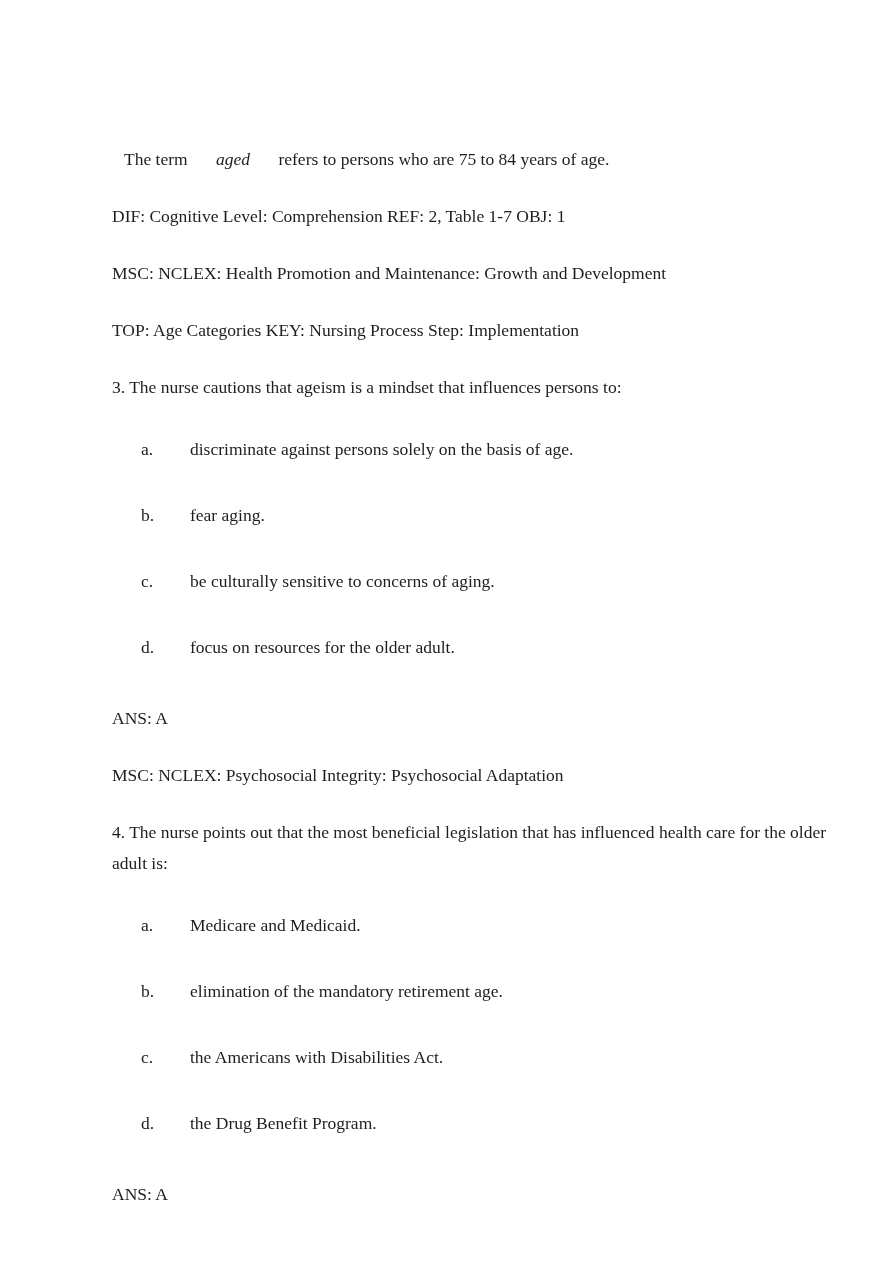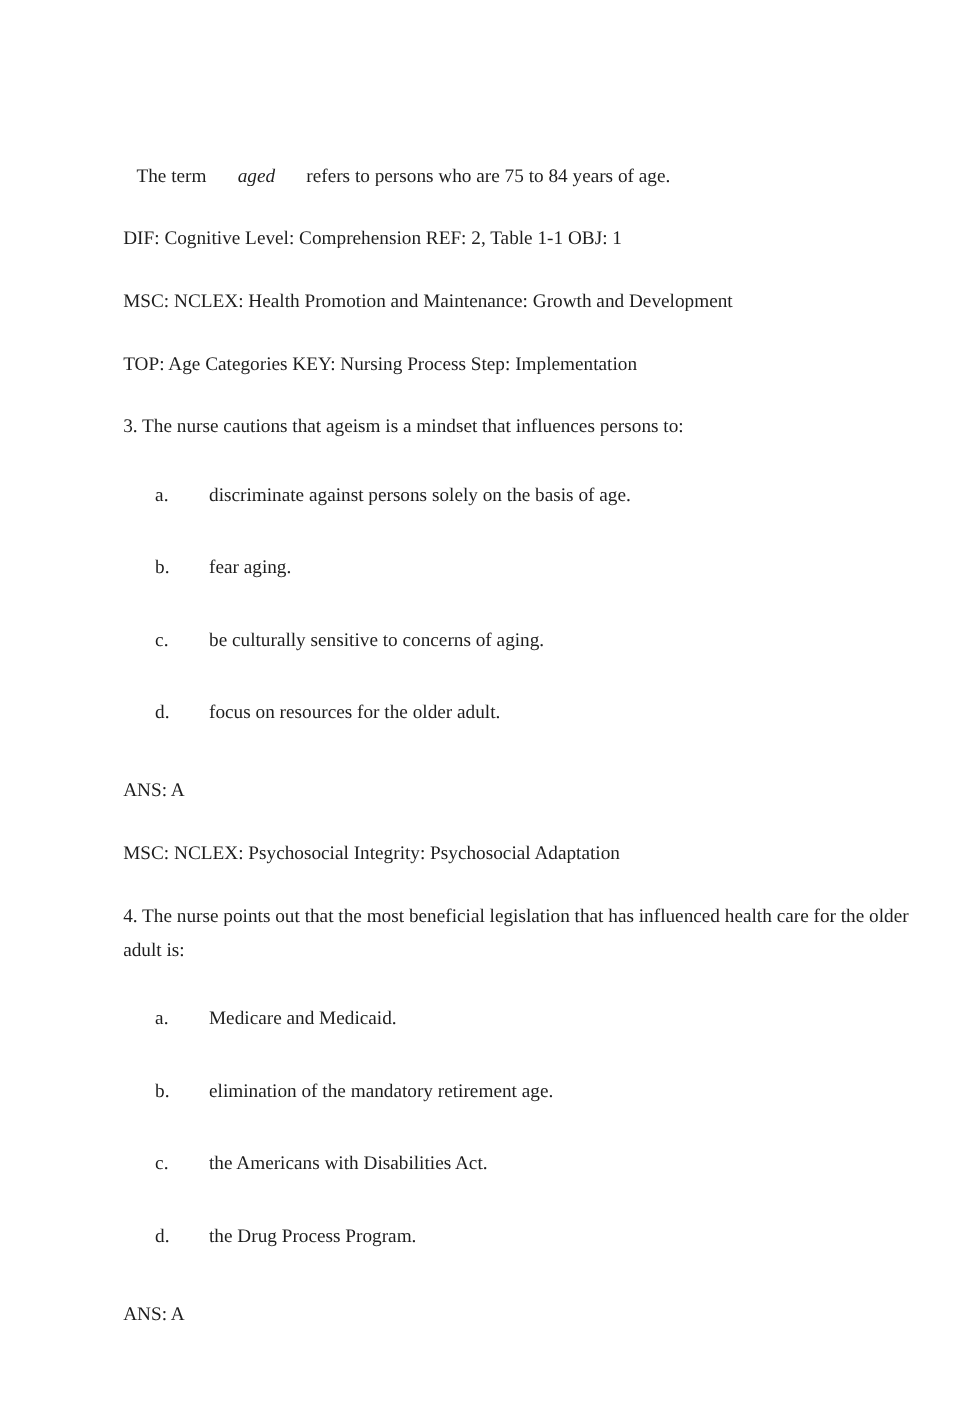--- a/index.html
+++ b/index.html
@@ -56,21 +56,21 @@
   }
 </style>
 </head>
 <body>
 
 <div class="page" style="background: rgb(255, 255, 255);">
   <div class="content">
 
     <p class="para"><span>The term </span><em class="term">aged</em><span> refers to persons who are 75 to 84 years of age.</span></p>
 
-    <p class="para">DIF: Cognitive Level: Comprehension REF: 2, Table 1-1 OBJ: 1</p>
+    <p class="para">DIF: Cognitive Level: Comprehension REF: 2, Table 1-7 OBJ: 1</p>
     <p class="para">MSC: NCLEX: Health Promotion and Maintenance: Growth and Development</p>
     <p class="para">TOP: Age Categories KEY: Nursing Process Step: Implementation</p>
 
     <p class="para">3. The nurse cautions that ageism is a mindset that influences persons to:</p>
 
     <div class="options">
       <div class="option-row">
         <span class="option-letter">a.</span>
         <span class="option-text">discriminate against persons solely on the basis of age.</span>
       </div>
@@ -103,21 +103,21 @@
       <div class="option-row">
         <span class="option-letter">b.</span>
         <span class="option-text">elimination of the mandatory retirement age.</span>
       </div>
       <div class="option-row">
         <span class="option-letter">c.</span>
         <span class="option-text">the Americans with Disabilities Act.</span>
       </div>
       <div class="option-row">
         <span class="option-letter">d.</span>
-        <span class="option-text">the Drug Process Program.</span>
+        <span class="option-text">the Drug Benefit Program.</span>
       </div>
     </div>
 
     <p class="answer">ANS: A</p>
 
 
   </div>
 
   <div class="bottom-bar" style="background: rgb(58, 108, 181);"></div>
 </div>

